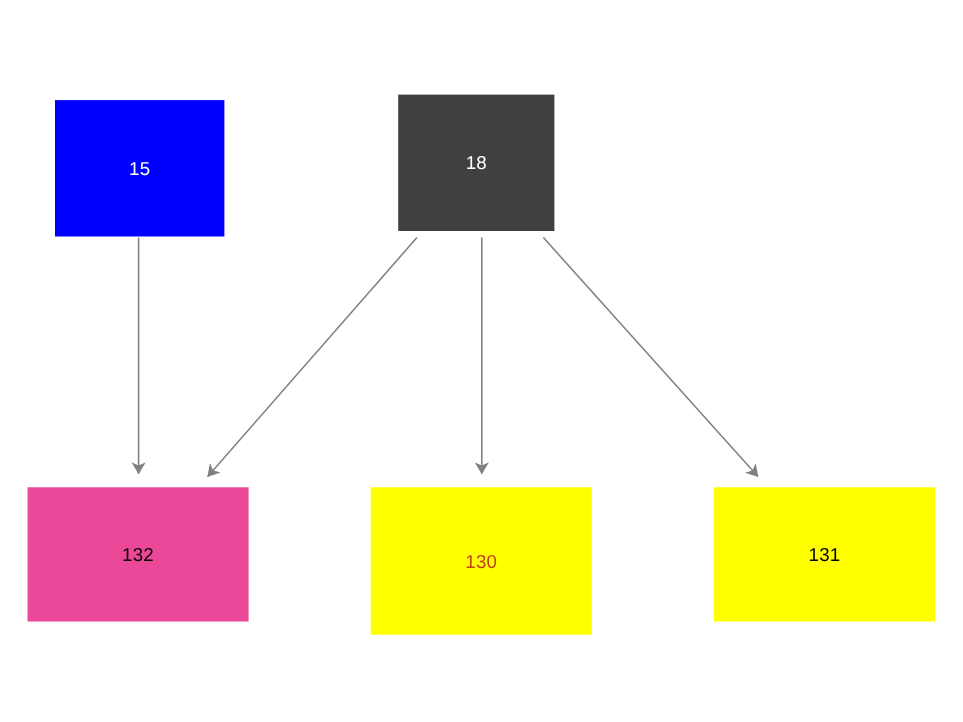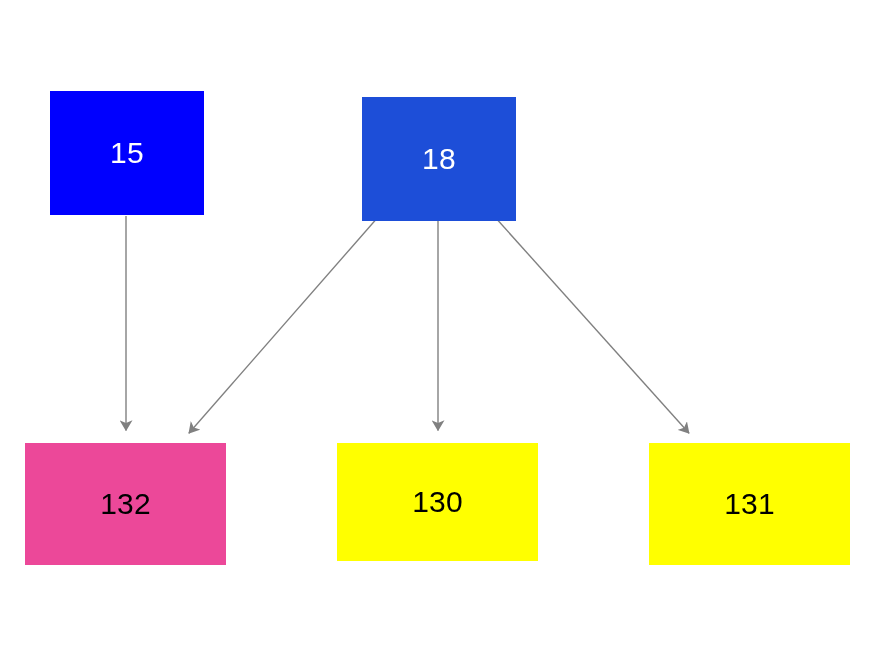--- a/index.html
+++ b/index.html
@@ -26,21 +26,21 @@
     height: 656px;
     pointer-events: none;
   }
   .node {
     position: absolute;
     display: flex;
     align-items: center;
     justify-content: center;
     box-sizing: border-box;
     font-family: "Liberation Sans", sans-serif;
-    font-size: 30px;
+    font-size: 17px;
     line-height: 1;
     letter-spacing: 0.2px;
     user-select: none;
   }
   .node-source {
     background: #0000ff;
     color: #ffffff;
   }
   .node-target {
     background: #ffff00;
@@ -67,29 +67,29 @@
         <line x1="379" y1="216" x2="188.85090961421986" y2="433.17535703959663" stroke="#808080" stroke-width="1.4" marker-end="url(#arrowhead)"></line>
         <line x1="438" y1="216" x2="438" y2="430.6" stroke="#808080" stroke-width="1.4" marker-end="url(#arrowhead)"></line>
         <line x1="494" y1="216" x2="689.0522733408596" y2="433.26119555293775" stroke="#808080" stroke-width="1.4" marker-end="url(#arrowhead)"></line>
       </g>
   </svg>
 
   <div class="node node-source" style="left: 50px; top: 91px; width: 154px; height: 124px; background: rgb(0, 0, 255); color: rgb(255, 255, 255);">
     <span class="node-label">15</span>
   </div>
 
-  <div class="node node-source" style="left: 362px; top: 97px; width: 154px; height: 124px; background: #1d4ed8; color: rgb(255, 255, 255);">
+  <div class="node node-source" style="left: 362px; top: 86px; width: 142px; height: 124px; background: #404040; color: rgb(255, 255, 255);">
     <span class="node-label">18</span>
   </div>
 
   <div class="node node-target" style="left: 25px; top: 443px; width: 201px; height: 122px; background: #ec4899; color: rgb(0, 0, 0);">
     <span class="node-label">132</span>
   </div>
 
-  <div class="node node-target" style="left: 337px; top: 443px; width: 201px; height: 118px; background: rgb(255, 255, 0); color: #000000;">
+  <div class="node node-target" style="left: 337px; top: 443px; width: 201px; height: 134px; background: rgb(255, 255, 0); color: #c2410c;">
     <span class="node-label">130</span>
   </div>
 
   <div class="node node-target" style="left: 649px; top: 443px; width: 201px; height: 122px; background: rgb(255, 255, 0); color: rgb(0, 0, 0);">
     <span class="node-label">131</span>
   </div>
 
 </div>
 
 </body></html>

